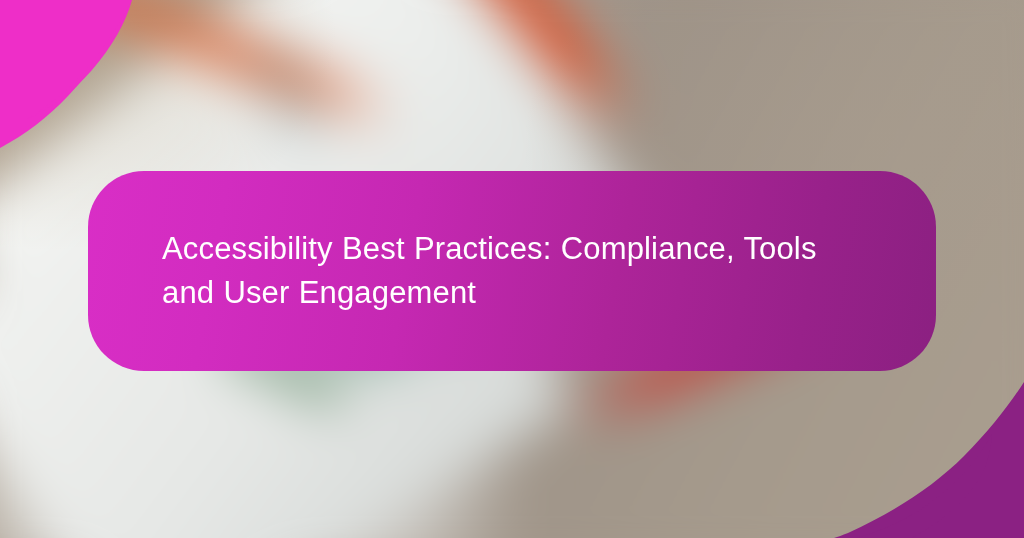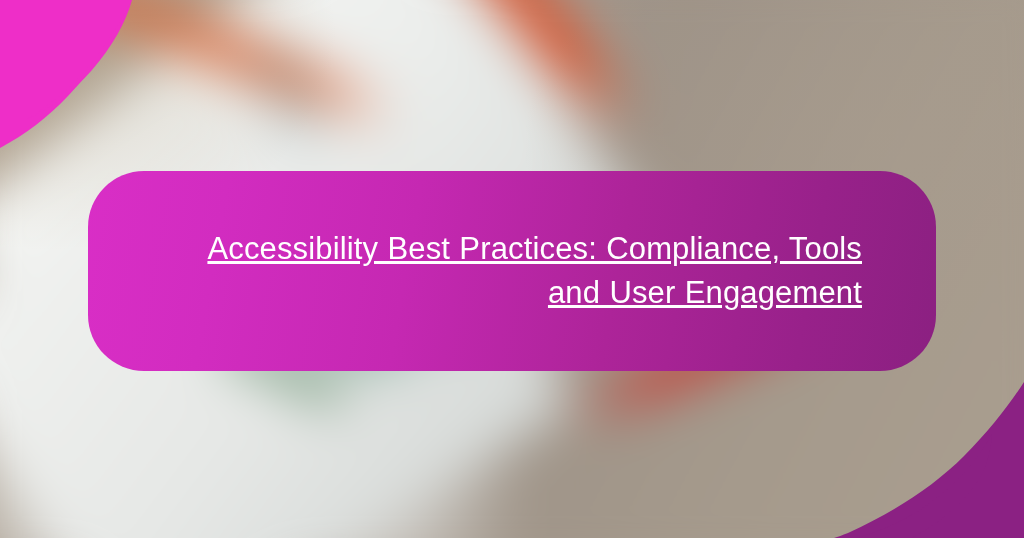--- a/index.html
+++ b/index.html
@@ -208,25 +208,24 @@
     box-sizing: border-box;
     padding: 10px 60px;
   }
 
   .banner-title {
     margin: 8px;
     color: #ffffff;
     font-size: 31px;
     line-height: 1.42;
     font-weight: 400;
-    text-align: right;
+    text-align: left;
     letter-spacing: 0.15px;
     max-width: 700px;
     word-spacing: 0.5px;
-    text-decoration: underline;
   }
 </style>
 </head>
 <body>
 
 <div id="stage">
 
   <div class="bg-photo">
     <div class="bg-blur-layer">
       <div class="bg-base"></div>

